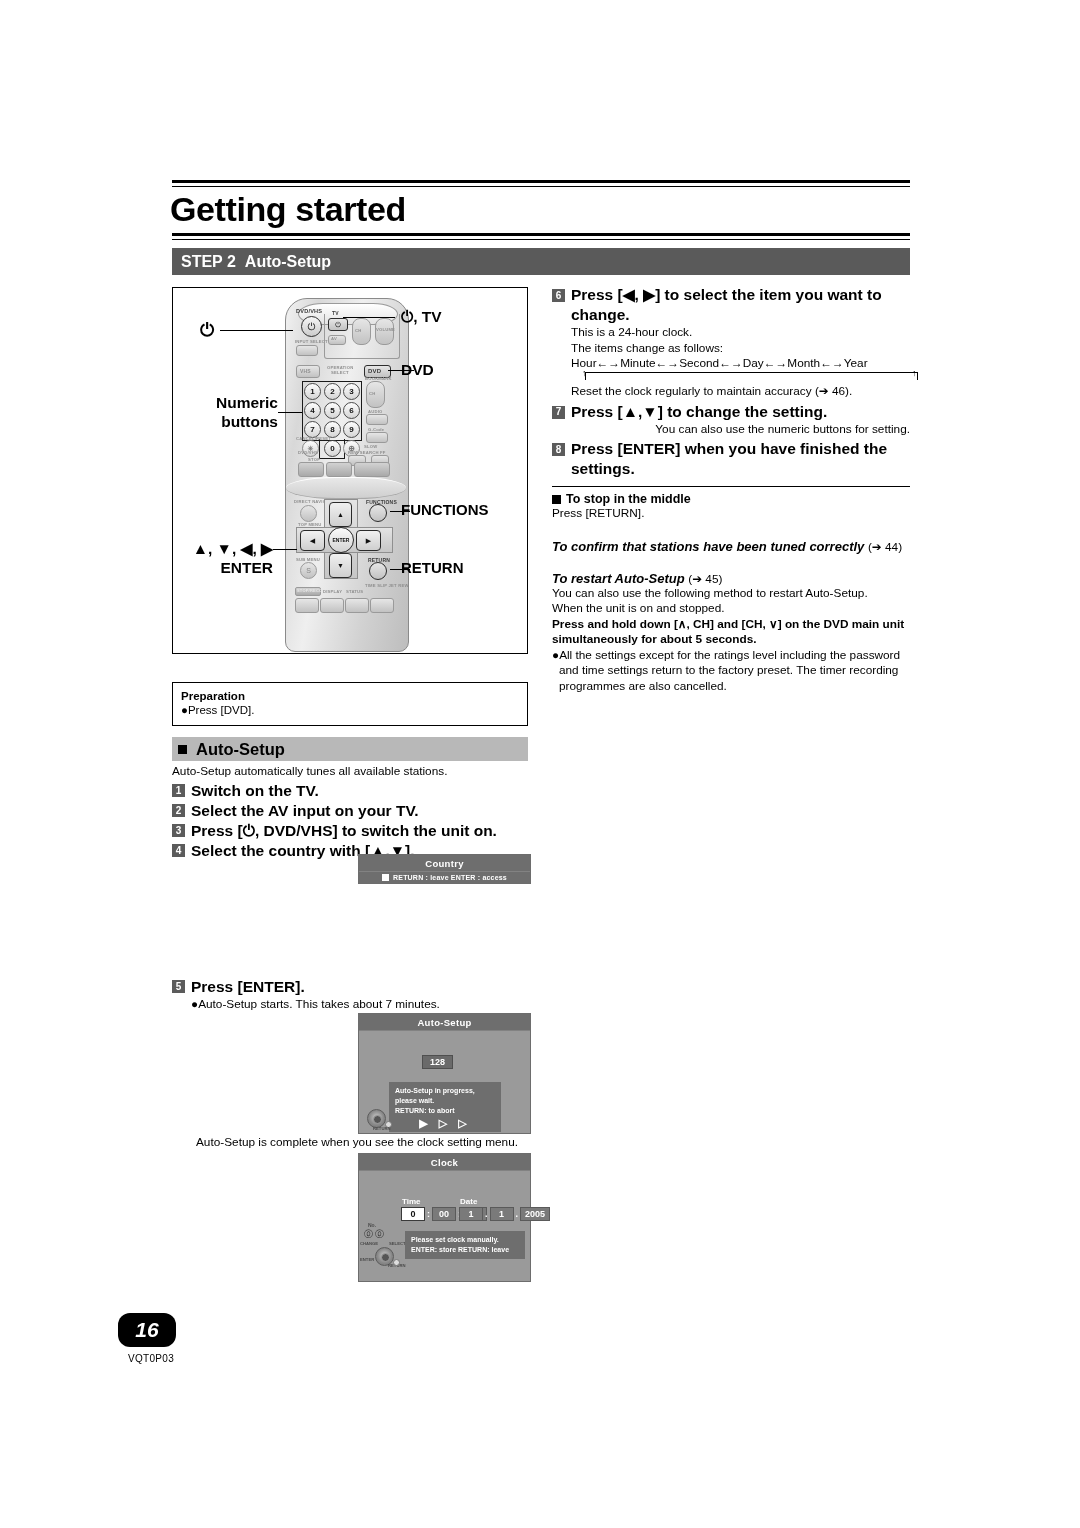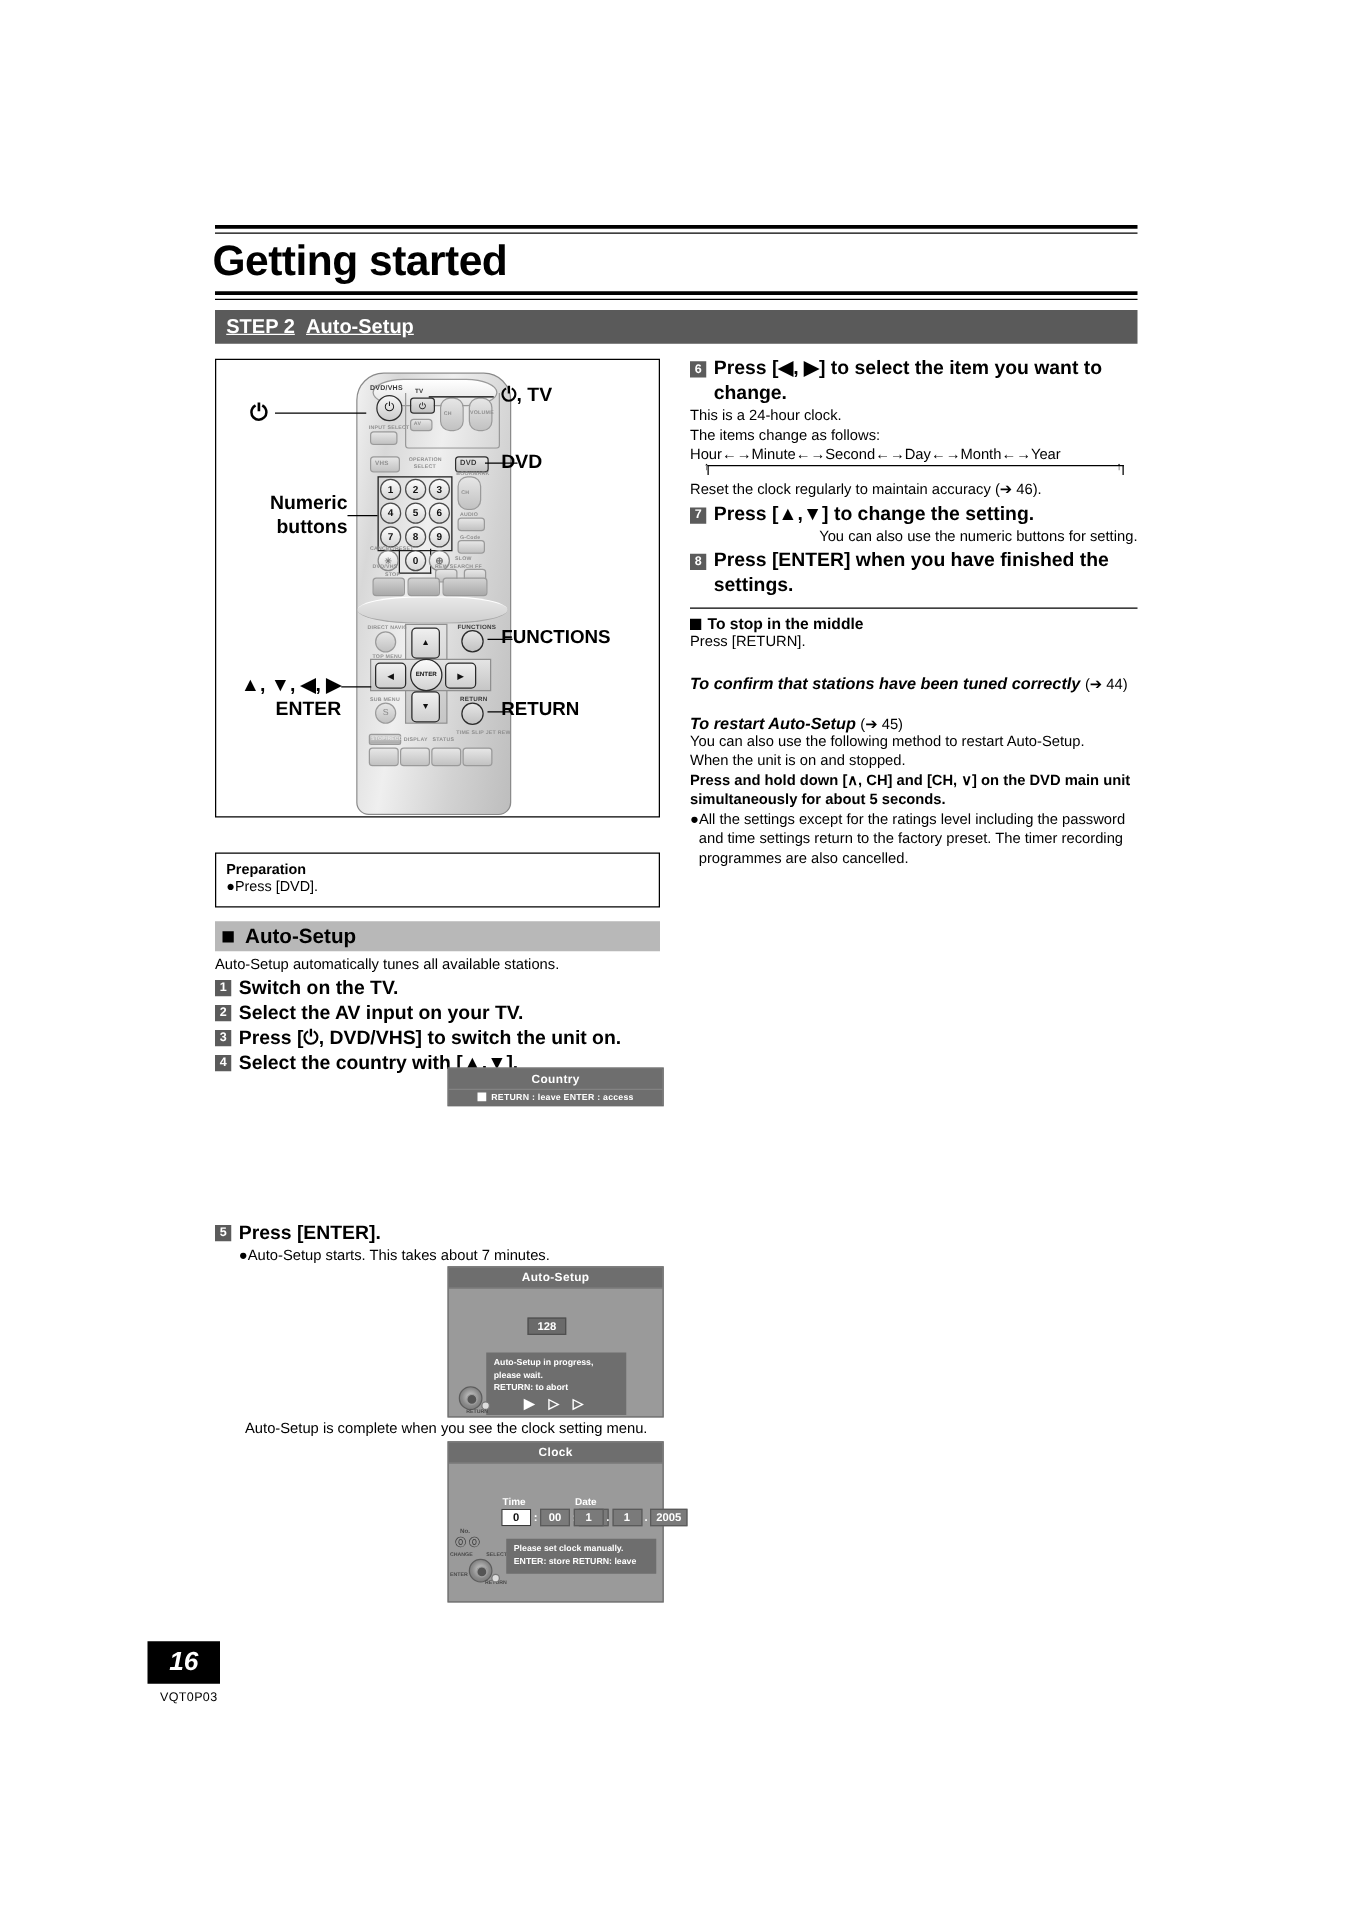--- a/index.html
+++ b/index.html
@@ -27,21 +27,20 @@
   .rule-mid {
     position: absolute; left: 172px; top: 233px; width: 738px;
     border-top: 3px solid #000; border-bottom: 1px solid #000; height: 3px;
   }
   .step-bar {
     position: absolute; left: 172px; top: 248px; width: 738px; height: 27px;
     background: #5a5a5a; color: #fff;
     font-size: 16px; font-weight: bold;
     display: flex; align-items: center; padding-left: 9px;
     box-sizing: border-box;
-    text-decoration: underline;
   }
   .step-bar .step-word { margin-right: 9px; }
 
   
   .left-col { position: absolute; left: 172px; top: 287px; width: 358px; }
 
   .remote-box {
     position: relative; width: 356px; height: 367px;
     border: 1px solid #000; box-sizing: border-box;
     background: #fff;
@@ -256,21 +255,21 @@
   .cycle .tip-l, .cycle .tip-r {
     position:absolute; top: 13px; font-size: 9px; line-height: 9px;
   }
   .cycle .tip-l { left: 11px; }
   .cycle .tip-r { left: 341px; }
 
   
   .pagenum {
     position: absolute; left: 118px; top: 1313px; width: 58px; height: 34px;
     background: #000; color: #fff; font-size: 21px; font-weight: bold;
-    font-style: italic; display:flex; align-items:center; justify-content:center;
+    font-style: italic; display:flex; align-items:center; justify-content:center;border-radius:12px;
   }
   .doccode {
     position: absolute; left: 128px; top: 1353px;
     font-size: 10px; letter-spacing: .3px;
   }
 </style>
 </head>
 <body>
 
 <div class="page">
@@ -507,21 +506,21 @@
       </div>
     </div>
   </div>
 
   <div class="right-col">
 
     <div class="r-step">
       <span class="num-badge">6</span>
       <span>Press [◀, ▶] to select the item you want to change.</span>
     </div>
-    <div class="r-body" style="">
+    <div class="r-body" style="margin-left:19px;">
       <div>This is a 24-hour clock.</div>
       <div>The items change as follows:</div>
       <div class="cycle">
         <span>Hour←→Minute←→Second←→Day←→Month←→Year</span>
         <span class="arrow-back"></span>
         <span class="tip-l">↑</span>
         <span class="tip-r">↑</span>
       </div>
       <div>Reset the clock regularly to maintain accuracy (➔ 46).</div>
     </div>

